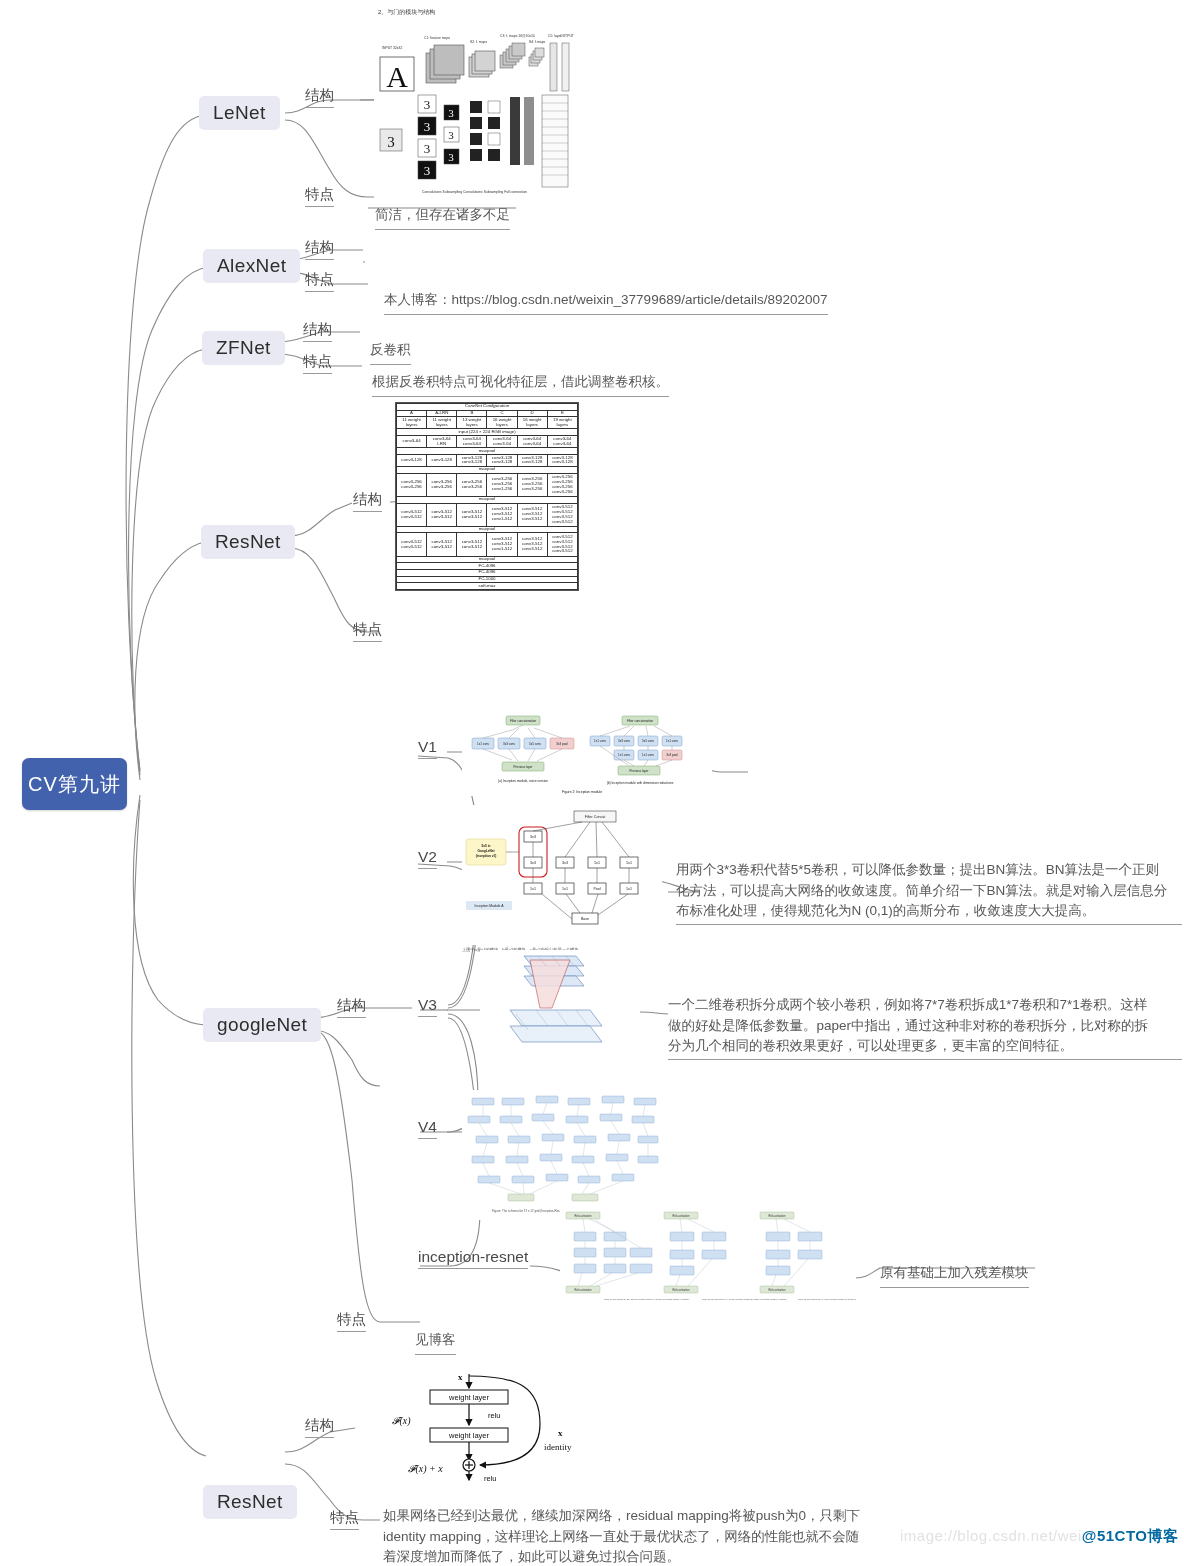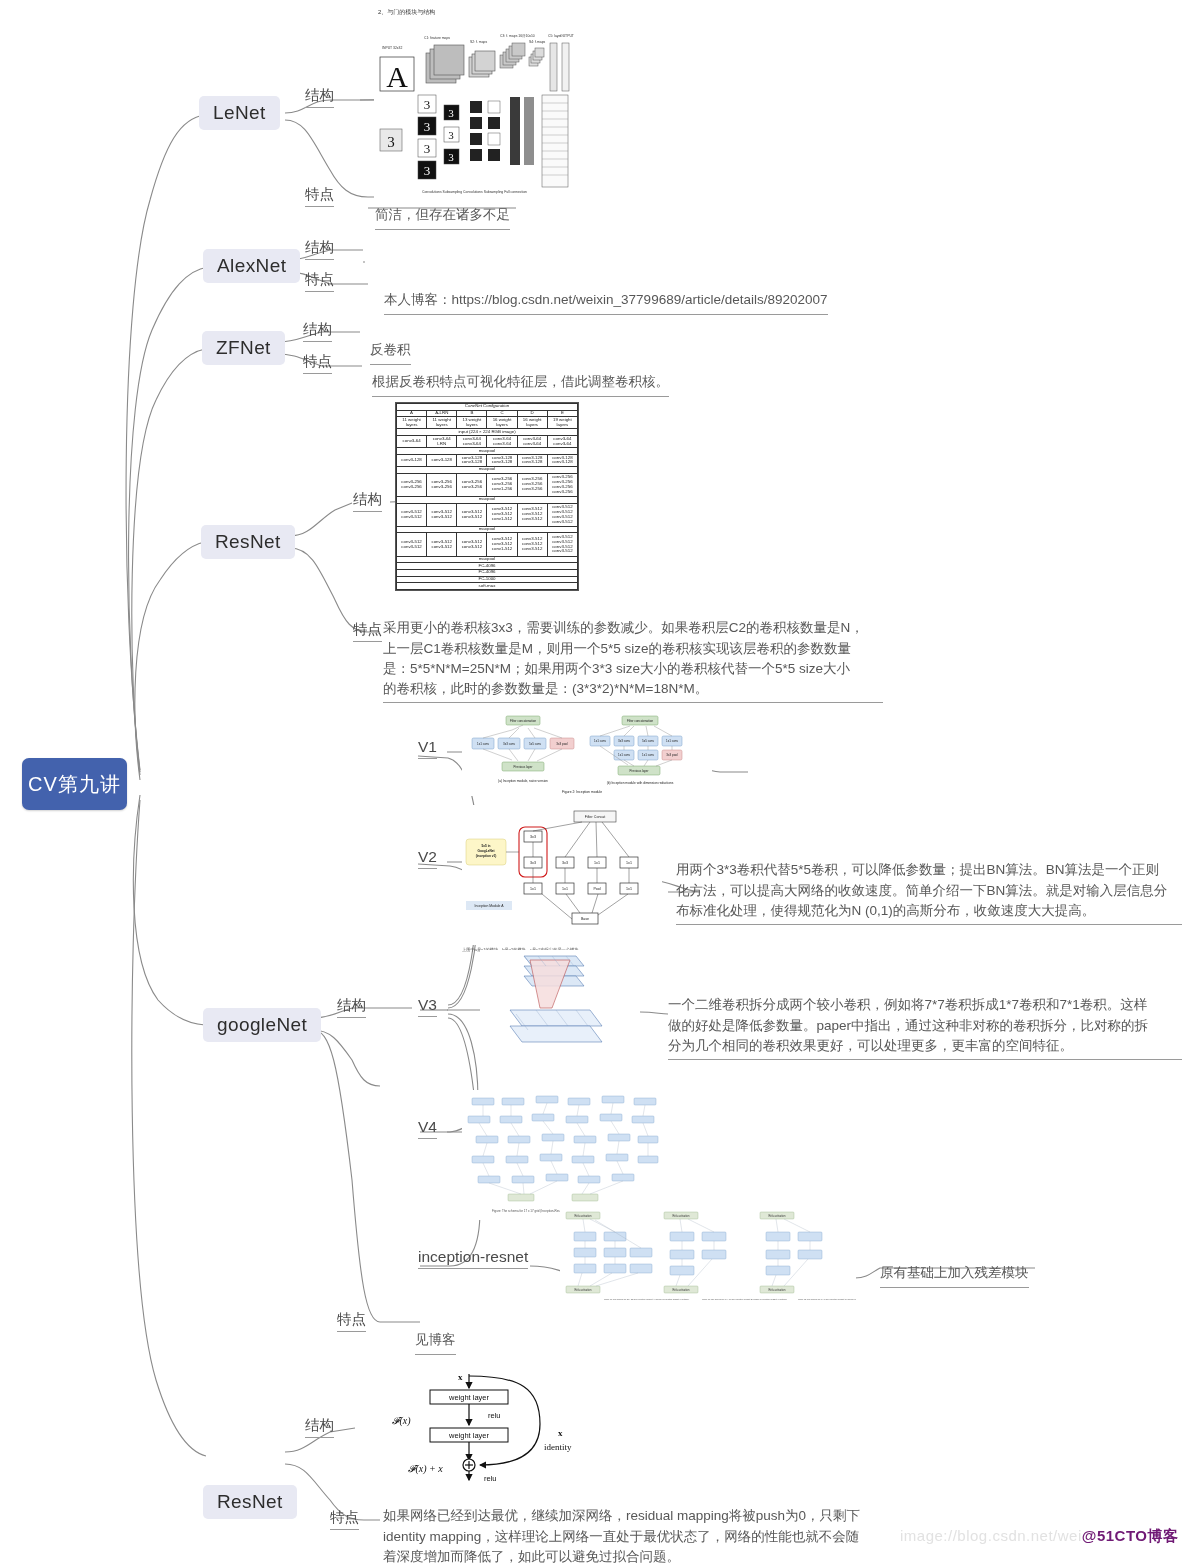--- a/index.html
+++ b/index.html
@@ -41,21 +41,21 @@
   .ul{border-bottom:1px solid #9a9a9a;}
 
   
   .fig{position:absolute;background:#fff;}
   .fig svg{display:block;}
 
   .watermark{
     position:absolute;font-size:15px;color:#e2e2e2;white-space:nowrap;
     letter-spacing:.5px;
   }
-  .watermark .wm2{color:#701a75;font-weight:bold;}
+  .watermark .wm2{color:#0369a1;font-weight:bold;}
 
   
   .lenet-title{font-size:6px;color:#333;}
   
   table.vgg{border-collapse:collapse;width:100%;height:100%;
     font-size:4.4px;color:#1a1a1a;table-layout:fixed;background:#fff;}
   table.vgg td,table.vgg th{border:.5px solid #333;text-align:center;padding:0;line-height:1.12;font-weight:normal;}
   table.vgg .hdr{font-style:italic;}
 </style>
 </head>
@@ -263,26 +263,20 @@
   </div>
   <div class="node leaf-text ul" style="left:372px;top:352px;">
     <span>根据反卷积特点可视化特征层，借此调整卷积核。</span>
   </div>
 
   <div class="node lvl2 ul" style="left:353px;top:490px;">
     <span>结构</span>
   </div>
   <div class="node lvl2 ul" style="left:353px;top:620px;">
     <span>特点</span>
-  </div>
-  <div class="node leaf-text ul" style="left:383px;top:598px;width:500px;">
-    <span>采用更小的卷积核3x3，需要训练的参数减少。如果卷积层C2的卷积核数量是N，
-上一层C1卷积核数量是M，则用一个5*5 size的卷积核实现该层卷积的参数数量
-是：5*5*N*M=25N*M；如果用两个3*3 size大小的卷积核代替一个5*5 size大小
-的卷积核，此时的参数数量是：(3*3*2)*N*M=18N*M。</span>
   </div>
 
   <div class="fig" style="left:395px;top:402px;width:182px;height:187px;border:.5px solid #555;">
     <table class="vgg">
       <tbody>
           <tr>
             <td colspan="6" class="hdr">ConvNet Configuration</td>
           </tr>
       <tr>
         <td>A</td>

